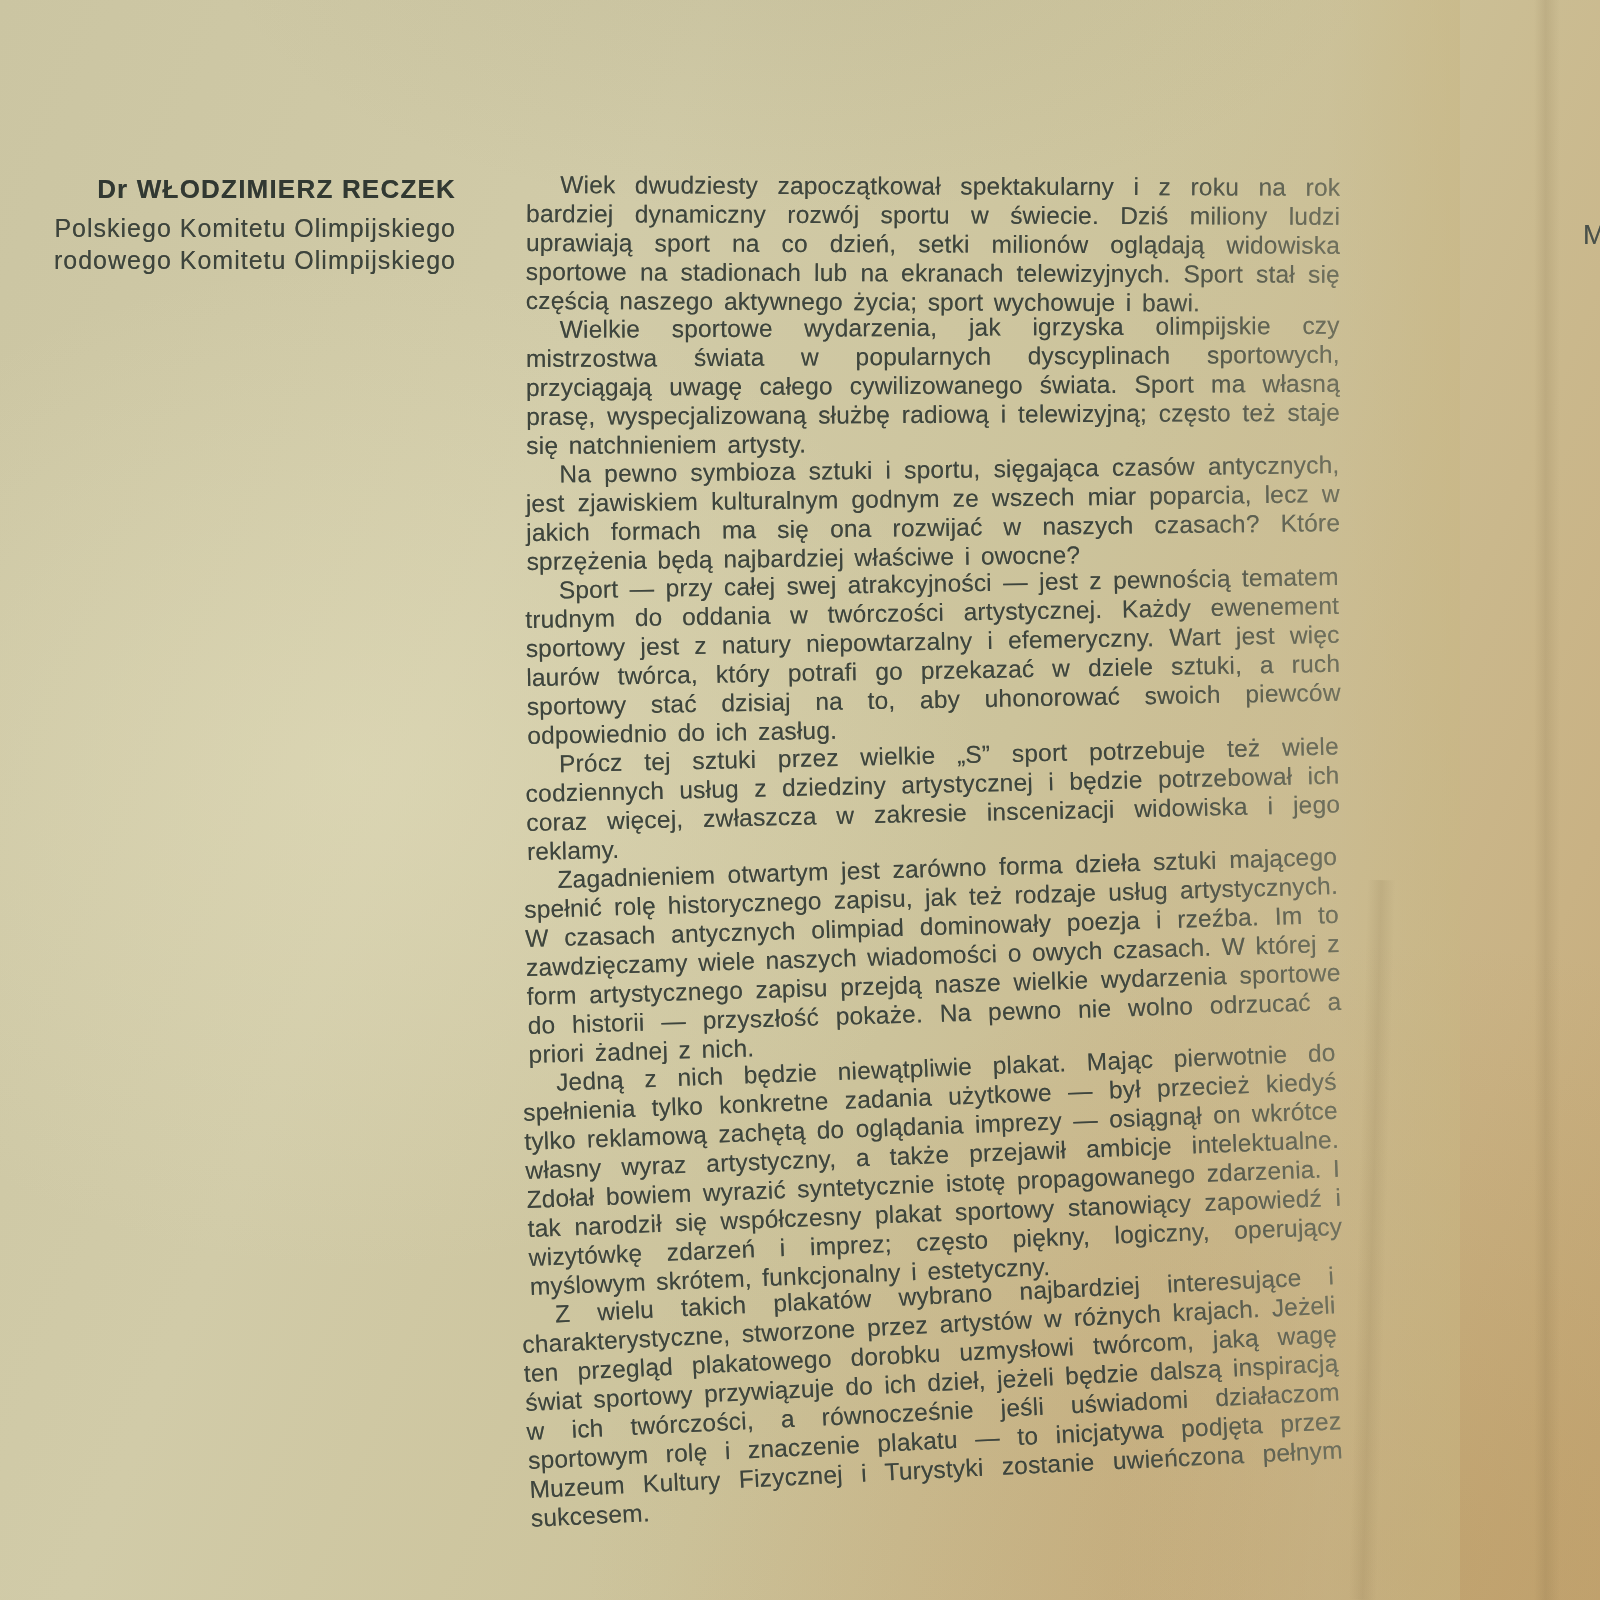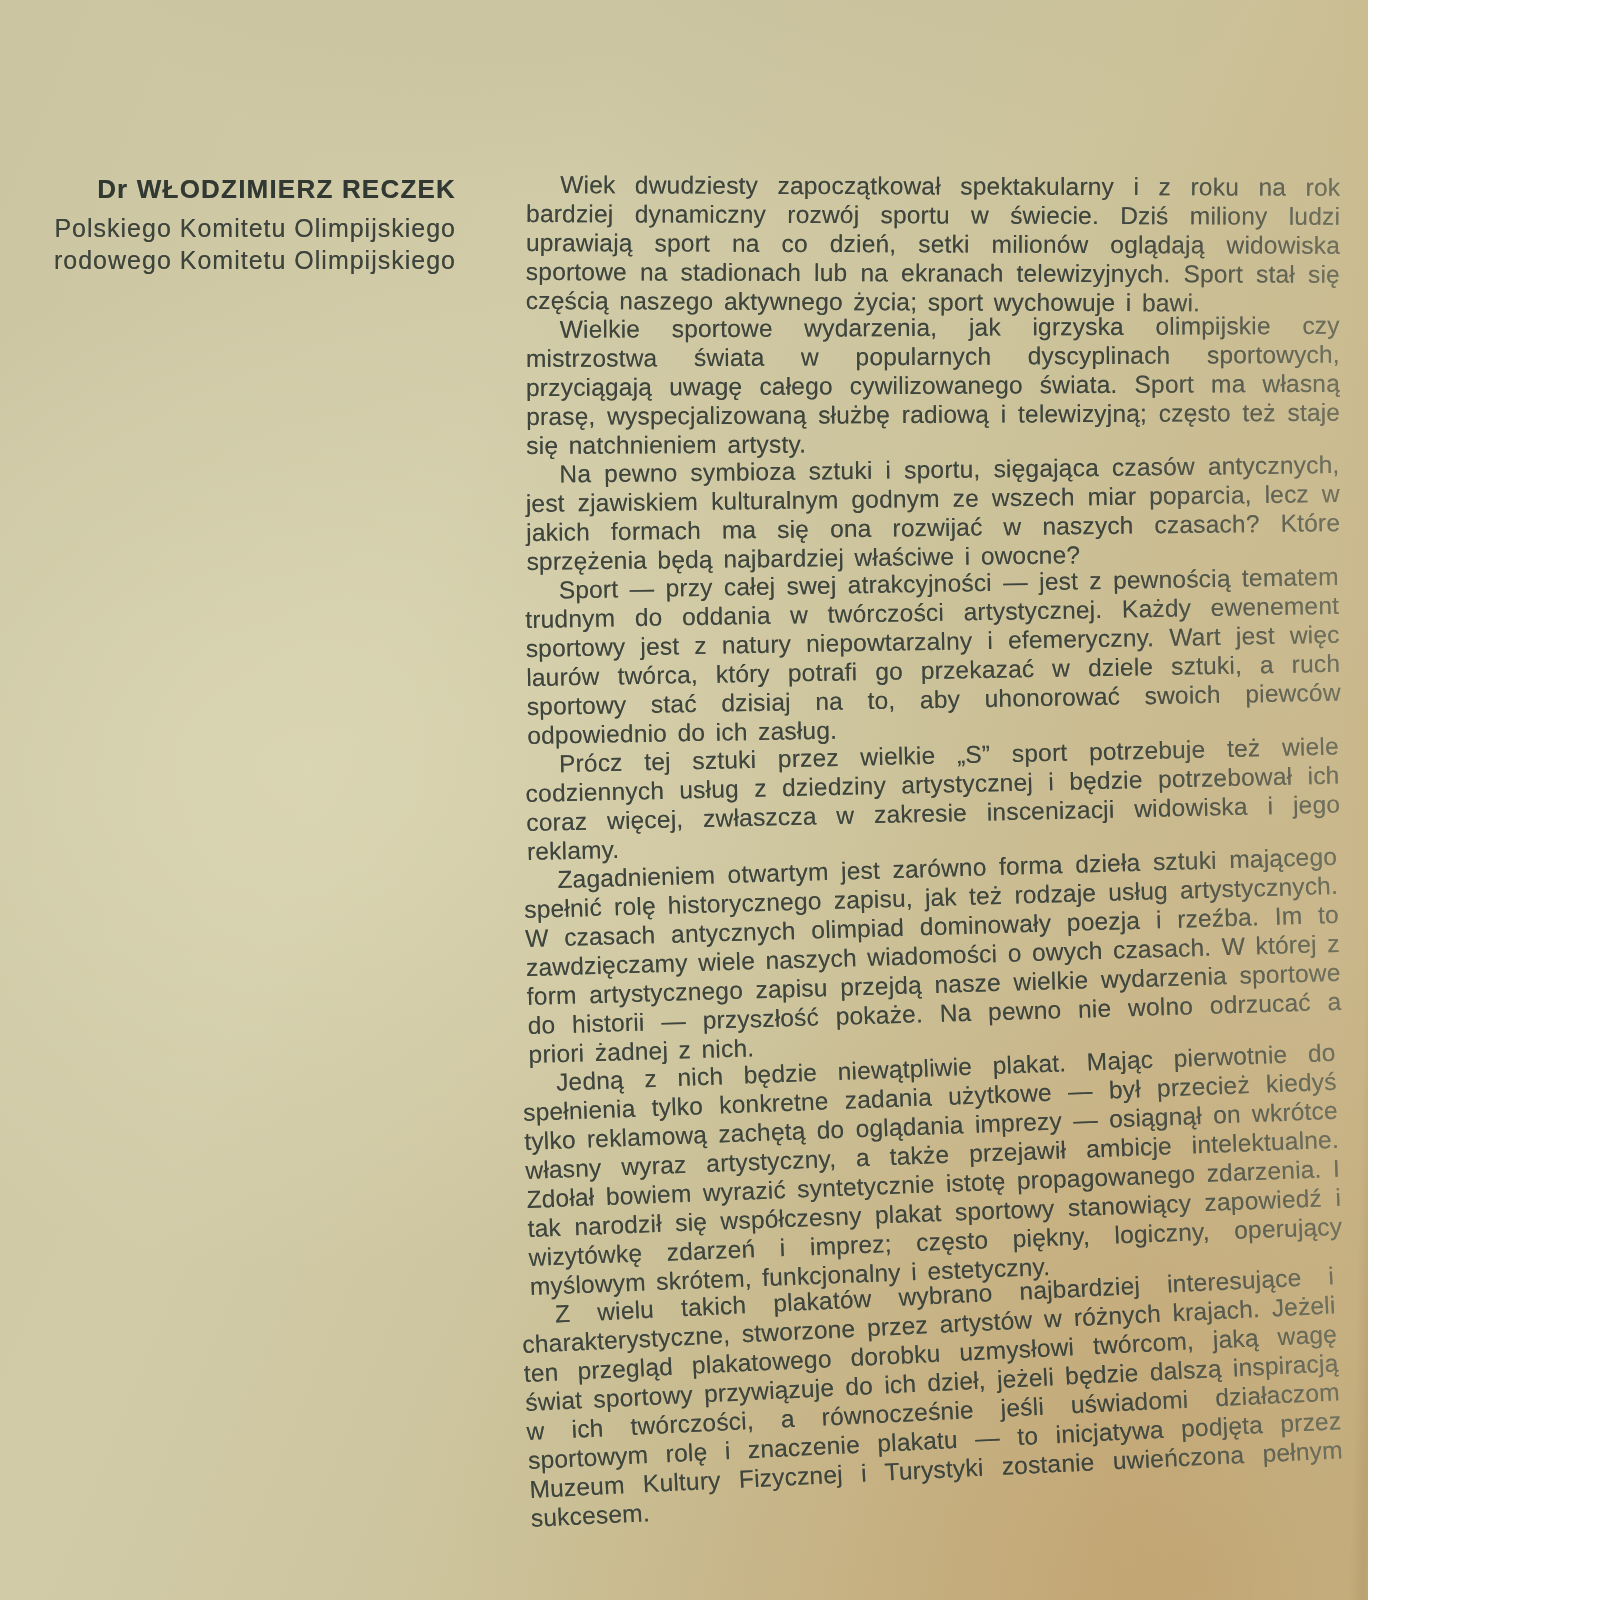--- a/index.html
+++ b/index.html
@@ -7,21 +7,21 @@
     padding: 0;
     width: 1600px;
     height: 1600px;
     overflow: hidden;
     font-family: "Liberation Sans", sans-serif;
   }
 
   
   .photo {
     position: relative;
-    width: 1368px;
+    width: 1600px;
     height: 1600px;
     background:
       radial-gradient(900px 720px at 22% 48%, rgba(226,221,187,0.55), rgba(226,221,187,0) 70%),
       radial-gradient(1250px 950px at 88% 98%, rgba(178,138,78,0.30), rgba(178,138,78,0) 66%),
       radial-gradient(1000px 500px at 50% -5%, rgba(120,110,70,0.10), rgba(120,110,70,0) 60%),
       linear-gradient(112deg, #cbc5a2 0%, #d1cba8 32%, #ccc39b 58%, #c9b284 86%, #c4a876 100%);
     overflow: hidden;
   }
 
   

